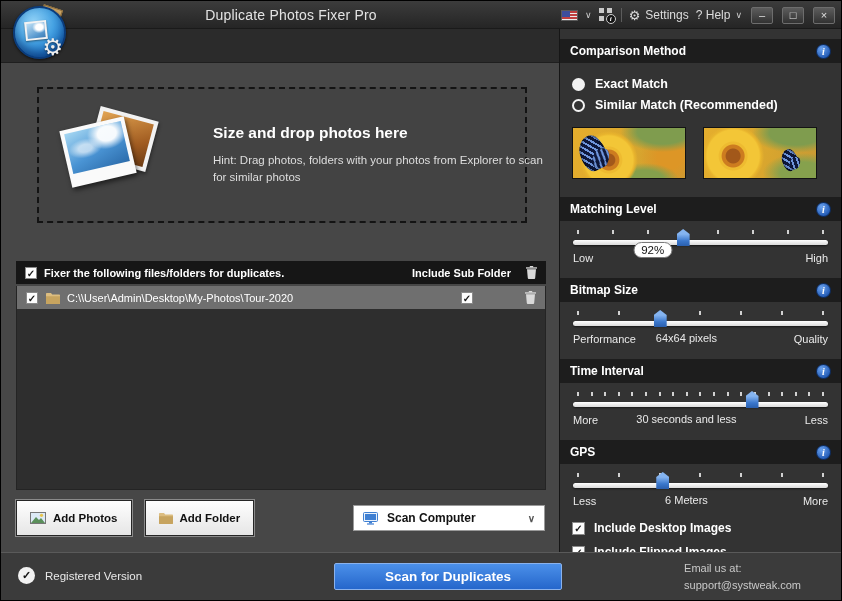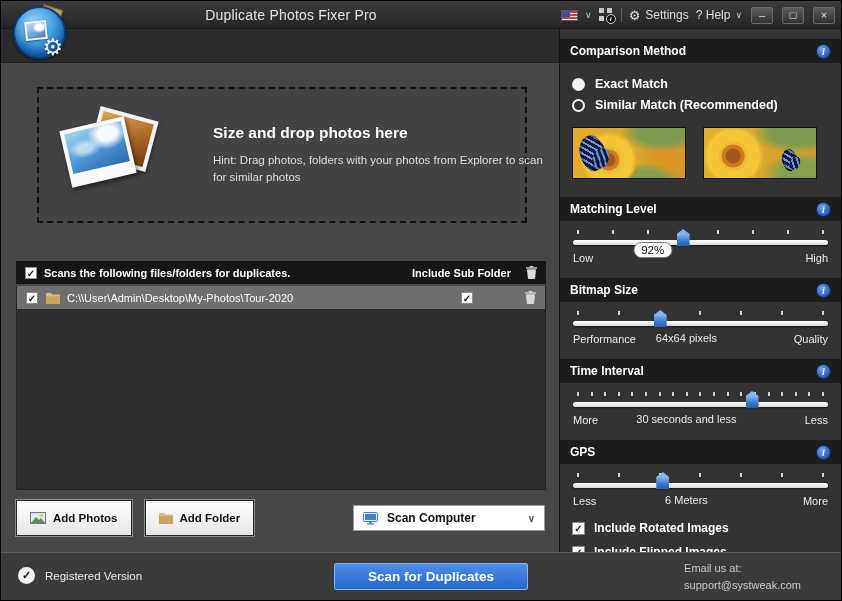--- a/index.html
+++ b/index.html
@@ -146,21 +146,21 @@
     background:#fff; color:#111; font-size:11.5px; padding:1px 7px; border:1px solid #7a7a7a; }
 
   .opt-row { display:flex; align-items:center; gap:9px; margin:10px 0 0 12px; color:#fff; font-size:12px; font-weight:bold; }
   .opt-row .cb { width:13px; height:13px; line-height:12px; }
 
   
   .reg { position:absolute; left:17px; top:14px; display:flex; align-items:center; gap:10px; }
   .reg-icon { width:17px; height:17px; border-radius:50%; background:#f2f2f2; color:#141414;
     font-size:11px; font-weight:bold; text-align:center; line-height:17px; }
   .reg-label { color:#e8e8e8; font-size:11.5px; }
-  .scan-btn { position:absolute; left:333px; top:10px; width:194px; height:27px;
+  .scan-btn { position:absolute; left:333px; top:10px; width:228px; height:27px;
     background:linear-gradient(#4b90e9,#2566cb); border:1px solid #8ab2ec; border-radius:2px;
     color:#fff; font-weight:bold; font-size:13.5px; font-family:"Liberation Sans", sans-serif; cursor:pointer; }
   .email { position:absolute; right:40px; top:7px; color:#c9c9c9; font-size:11px; line-height:1.55; text-align:left; }
 </style>
 </head>
 <body>
 
 <div class="window">
 
   <div class="titlebar">
@@ -204,21 +204,21 @@
       </div>
       <div class="dz-text">
         <div class="dz-title">Size and drop photos here</div>
         <div class="dz-hint">Hint: Drag photos, folders with your photos from Explorer to scan for similar photos</div>
       </div>
     </div>
 
     <div class="filelist">
       <div class="fl-header">
         <span class="cb checked"></span>
-        <span class="fl-header-label">Scans the following files/folders for duplicates.</span>
+        <span class="fl-header-label">Fixer the following files/folders for duplicates.</span>
         <span class="fl-right">
           <span class="fl-sub-label">Include Sub Folder</span>
           <span class="trash">
             <svg width="11" height="13" viewBox="0 0 11 13">
                 <path d="M1 3.2h9l-.8 8.9c-.05.5-.4.9-.9.9H2.7c-.5 0-.85-.4-.9-.9L1 3.2z" fill="#d9d9d9"></path>
                 <rect x="0" y="1.3" width="11" height="1.3" fill="#d9d9d9"></rect>
                 <rect x="3.8" y="0" width="3.4" height="1.3" fill="#d9d9d9"></rect>
               </svg>
           </span>
         </span>
@@ -404,21 +404,21 @@
         </div>
       <div class="slider-labels">
         <span>Less</span>
         <span>More</span>
       </div>
       <span class="value-center">6 Meters</span>
     </div>
 
     <div class="opt-row">
       <span class="cb checked"></span>
-      <span>Include Rotated Images</span>
+      <span>Include Desktop Images</span>
     </div>
     <div class="opt-row">
       <span class="cb checked"></span>
       <span>Include Flipped Images</span>
     </div>
 
   </div>
 
   <div class="footer">
     <div class="reg">

